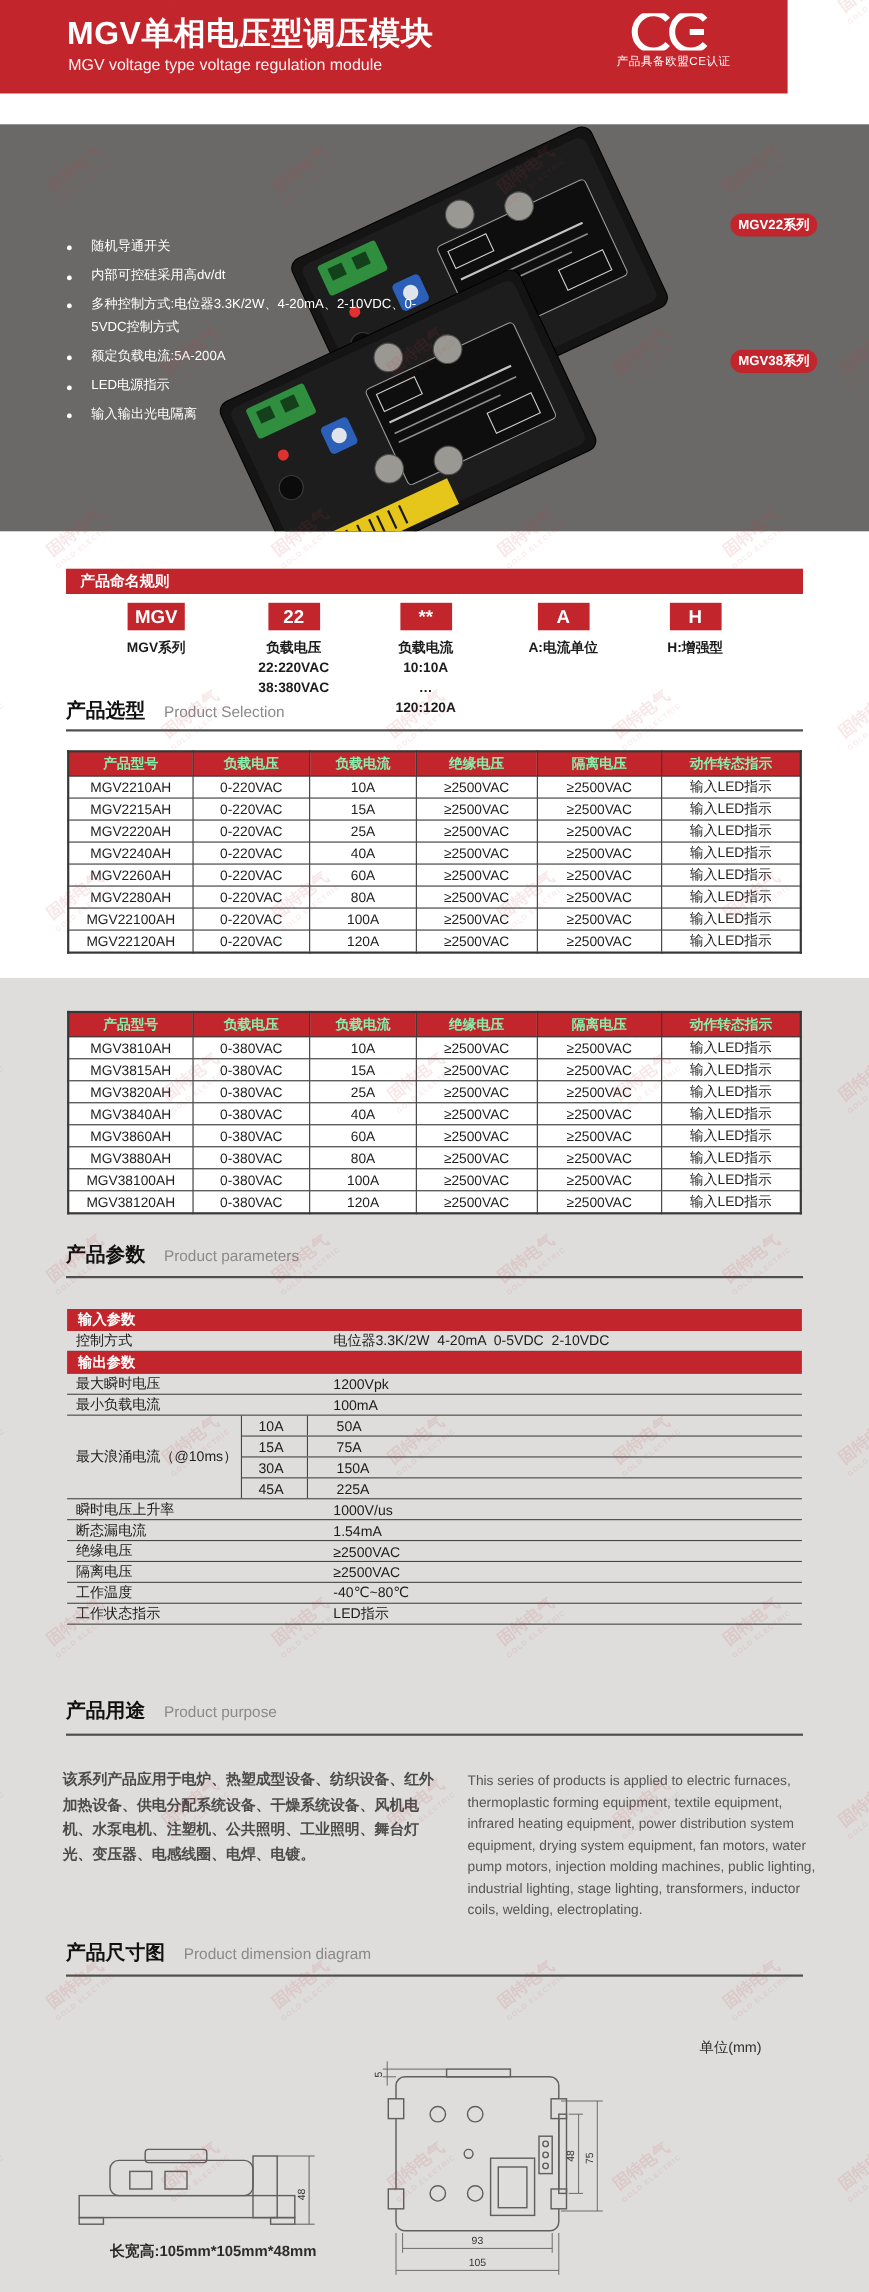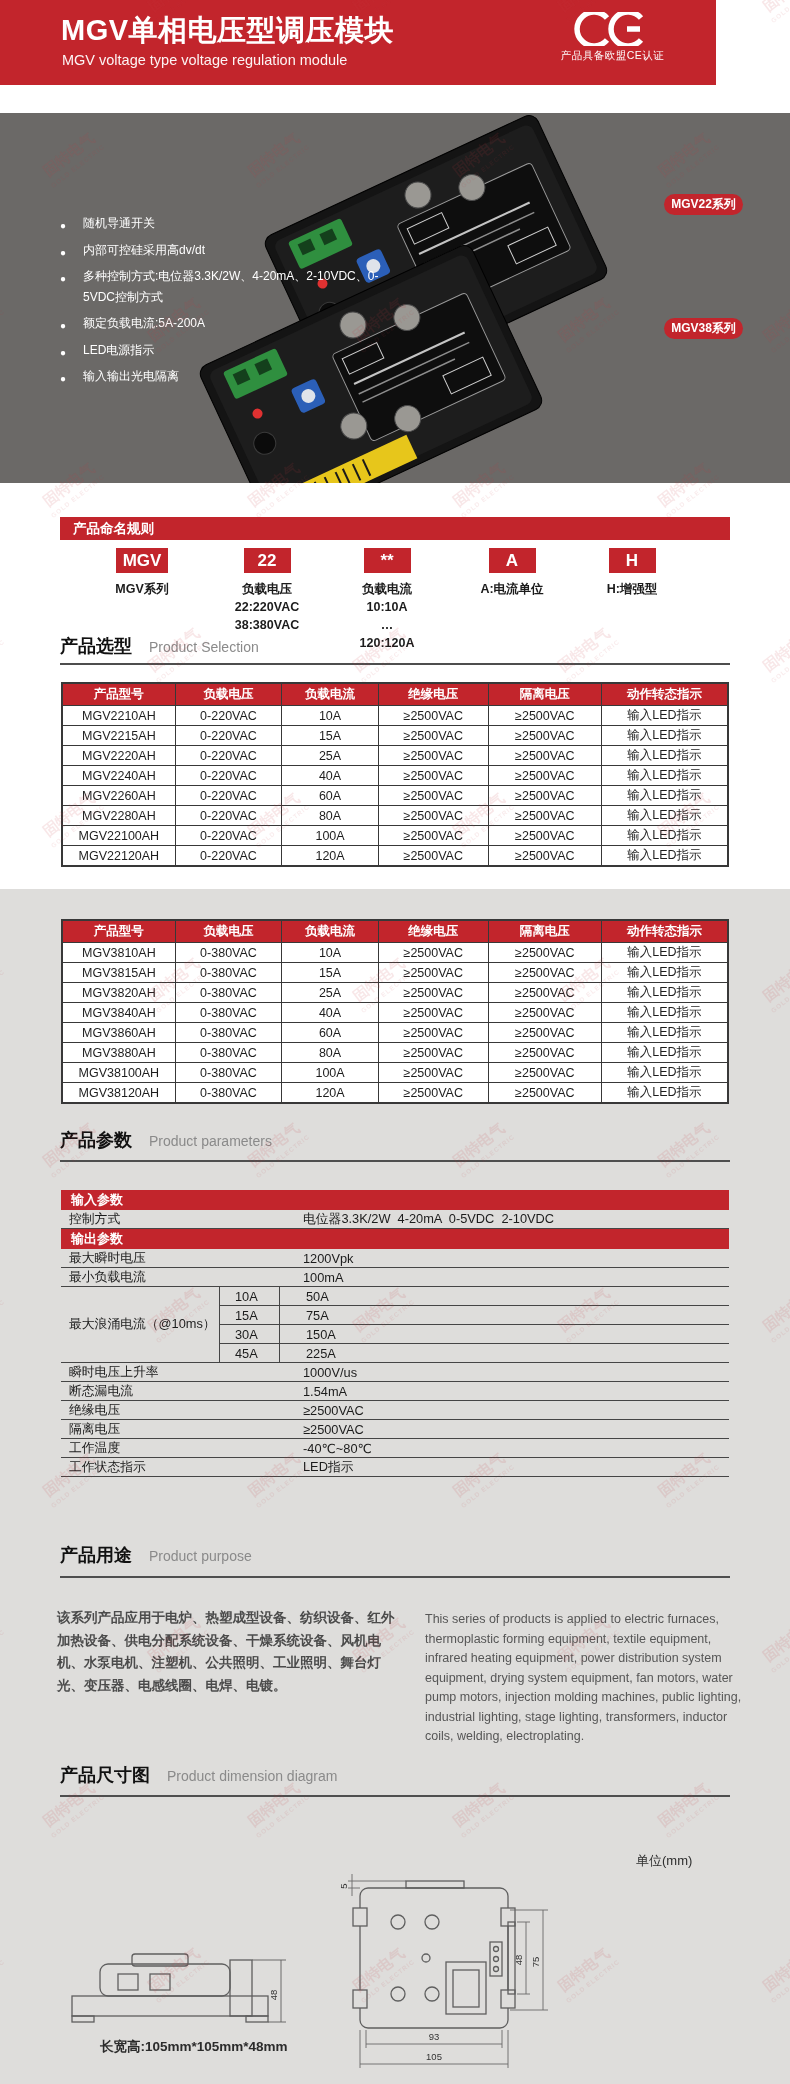--- a/index.html
+++ b/index.html
@@ -36,21 +36,21 @@
   .sec-line{position:absolute;left:60px;width:670px;border-top:2px solid #4e4e4e;}
   .sh-sel{top:634px;} .l-sel{top:663px;}
   .sh-par{top:1128px;} .l-par{top:1160px;}
   .sh-pur{top:1543px;} .l-pur{top:1576px;}
   .sh-dim{top:1763px;} .l-dim{top:1795px;}
   
   .band{position:absolute;left:0;top:889px;width:790px;height:1195px;background:#dedddb;}
   
   table.sel{position:absolute;left:61px;width:668px;border-collapse:collapse;table-layout:fixed;border:2px solid #383838;}
   .t1{top:682px;} .t2{top:919px;}
-  table.sel th{background:#c2252c;color:#ffffff;font-size:12.5px;font-weight:bold;height:21px;border:1px solid #383838;padding:0;}
+  table.sel th{background:#c2252c;color:#86efac;font-size:12.5px;font-weight:bold;height:21px;border:1px solid #383838;padding:0;}
   table.sel td{font-size:12.5px;color:#1d1d1d;text-align:center;height:19px;border:1px solid #383838;padding:0;background:#fff;}
   .t2 td{background:#f3f2f0;}
   
   .ptable{position:absolute;left:61px;top:1190px;width:668px;font-size:12.8px;color:#1c1c1c;}
   .p-sec{height:20px;background:#c2252c;color:#fff;font-weight:bold;font-size:13px;line-height:20px;padding-left:10px;}
   .p-row{display:flex;align-items:center;height:18px;border-bottom:1.5px solid #454545;}
   .p-label{width:242px;padding-left:8px;box-sizing:border-box;}
   .p-val{flex:1;white-space:pre-wrap;}
   .p-group{display:flex;border-bottom:1.5px solid #454545;}
   .pg-label{width:158px;padding-left:8px;box-sizing:border-box;display:flex;align-items:center;}

